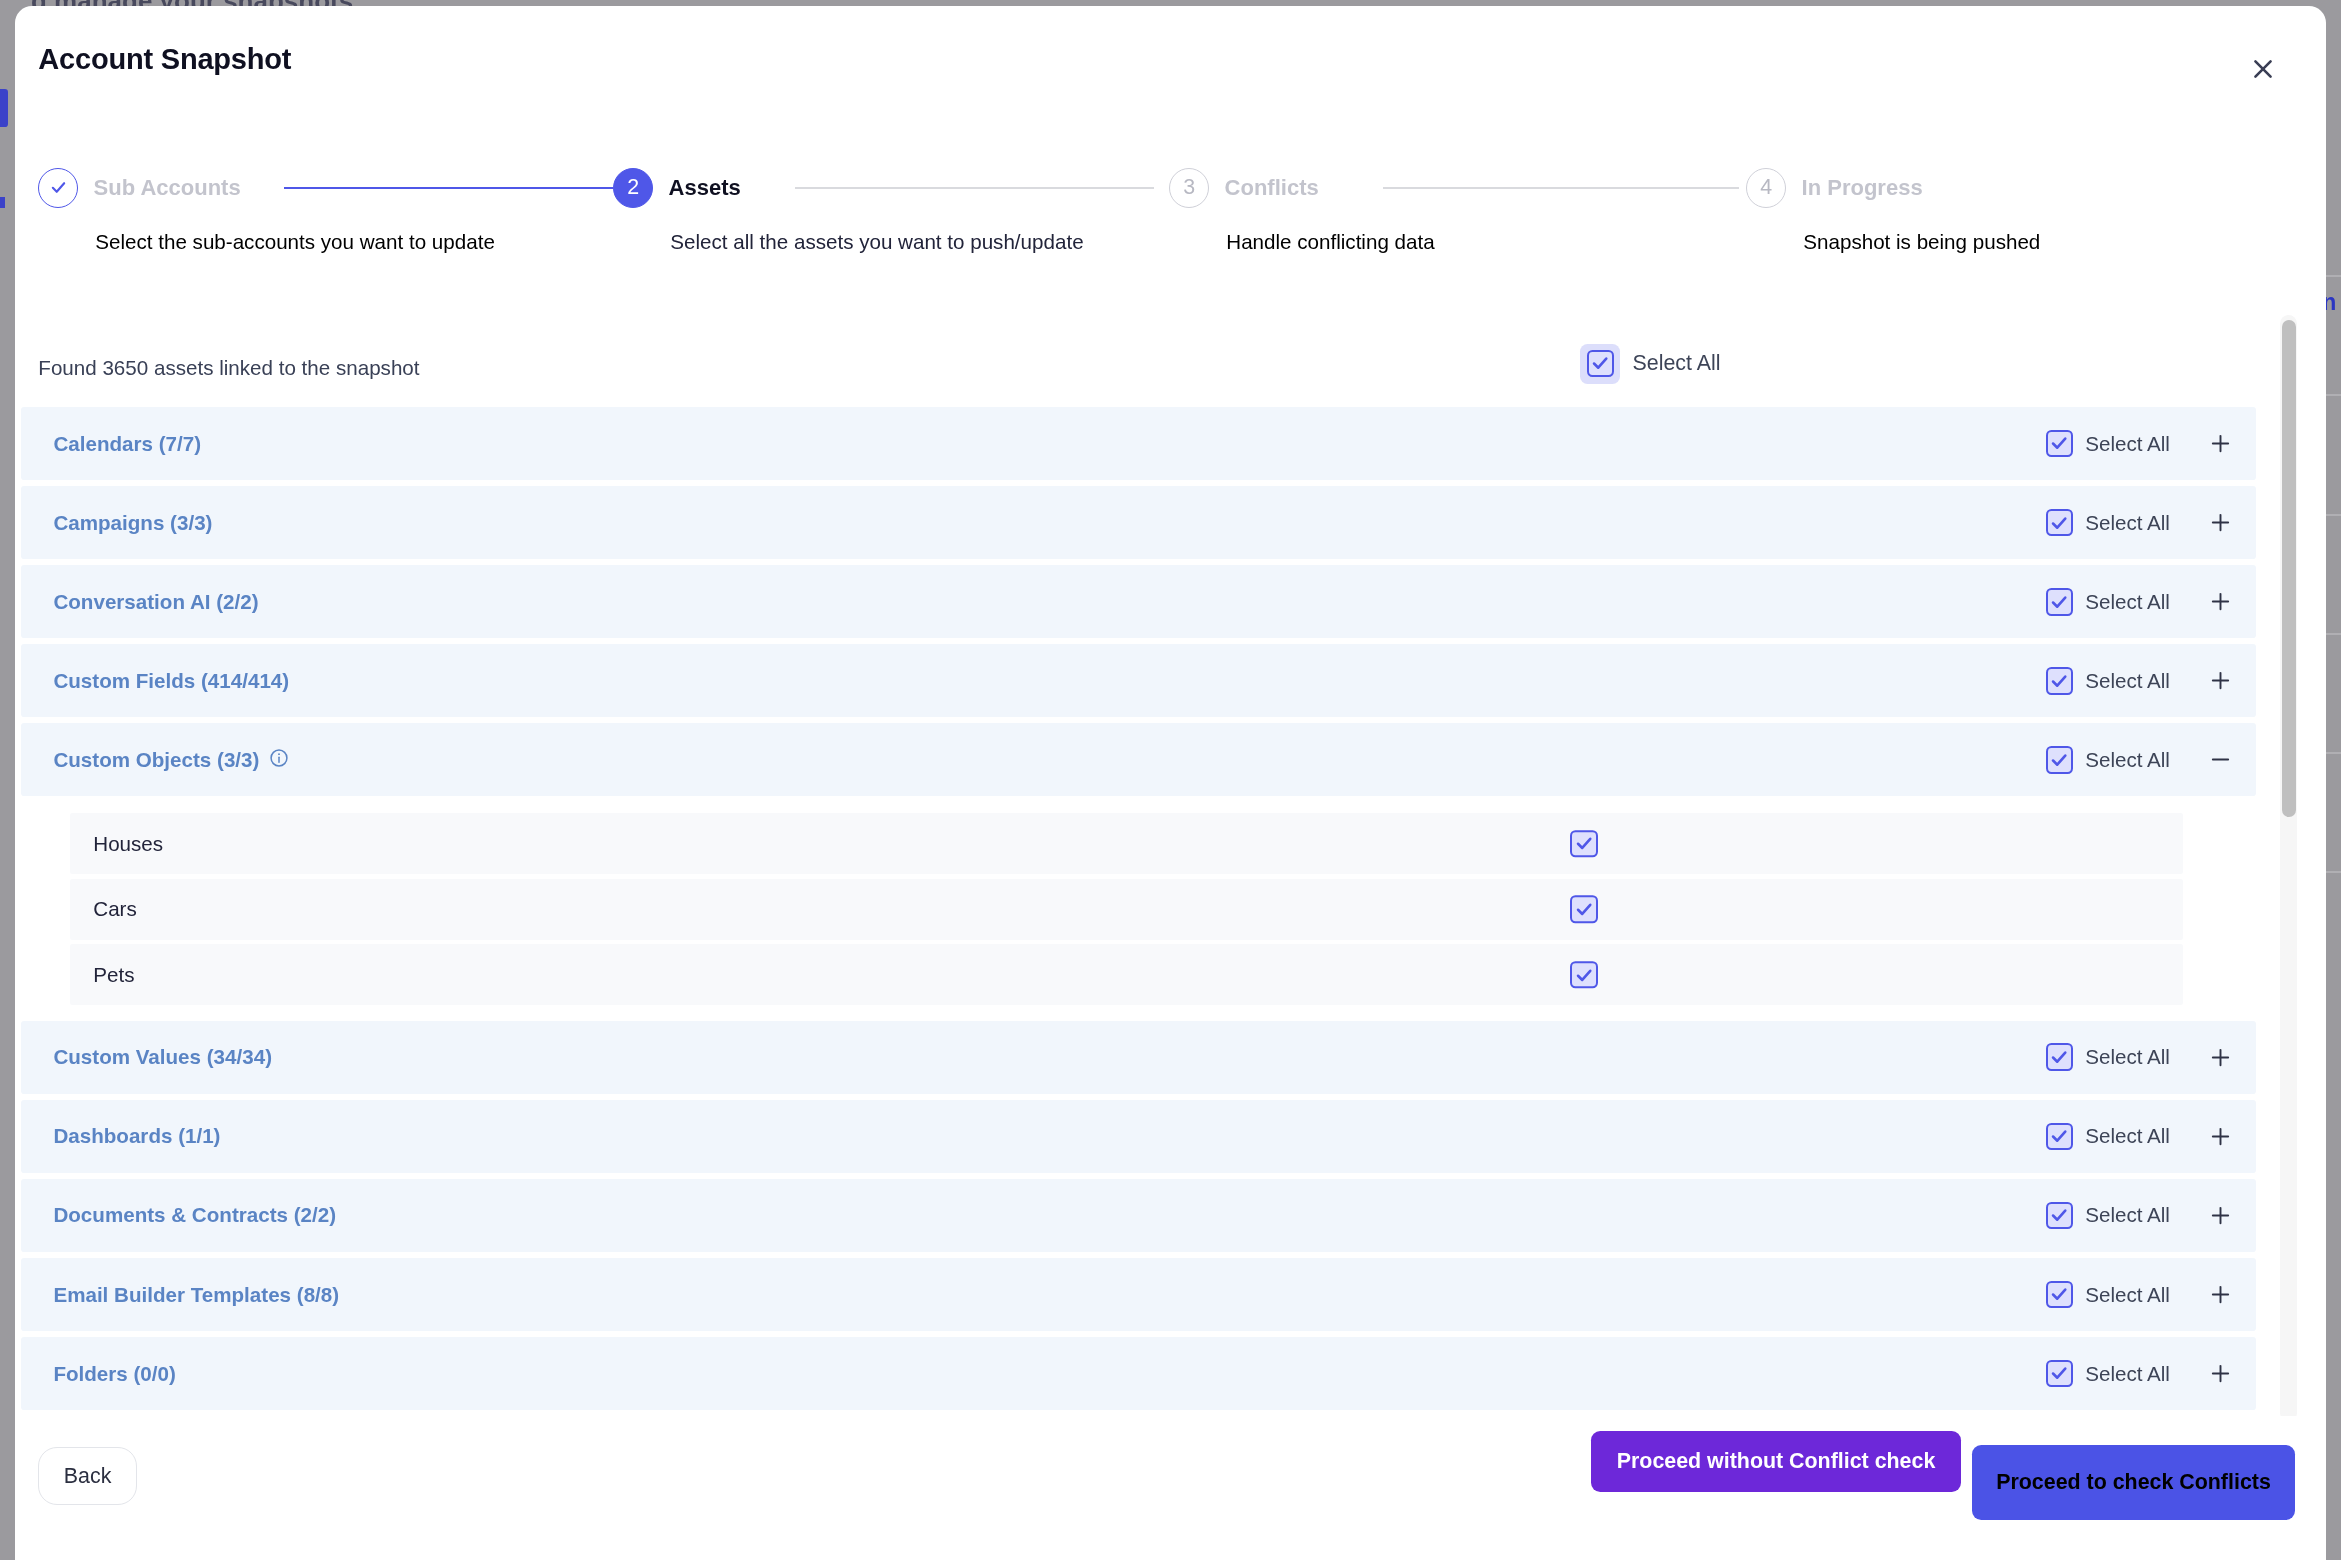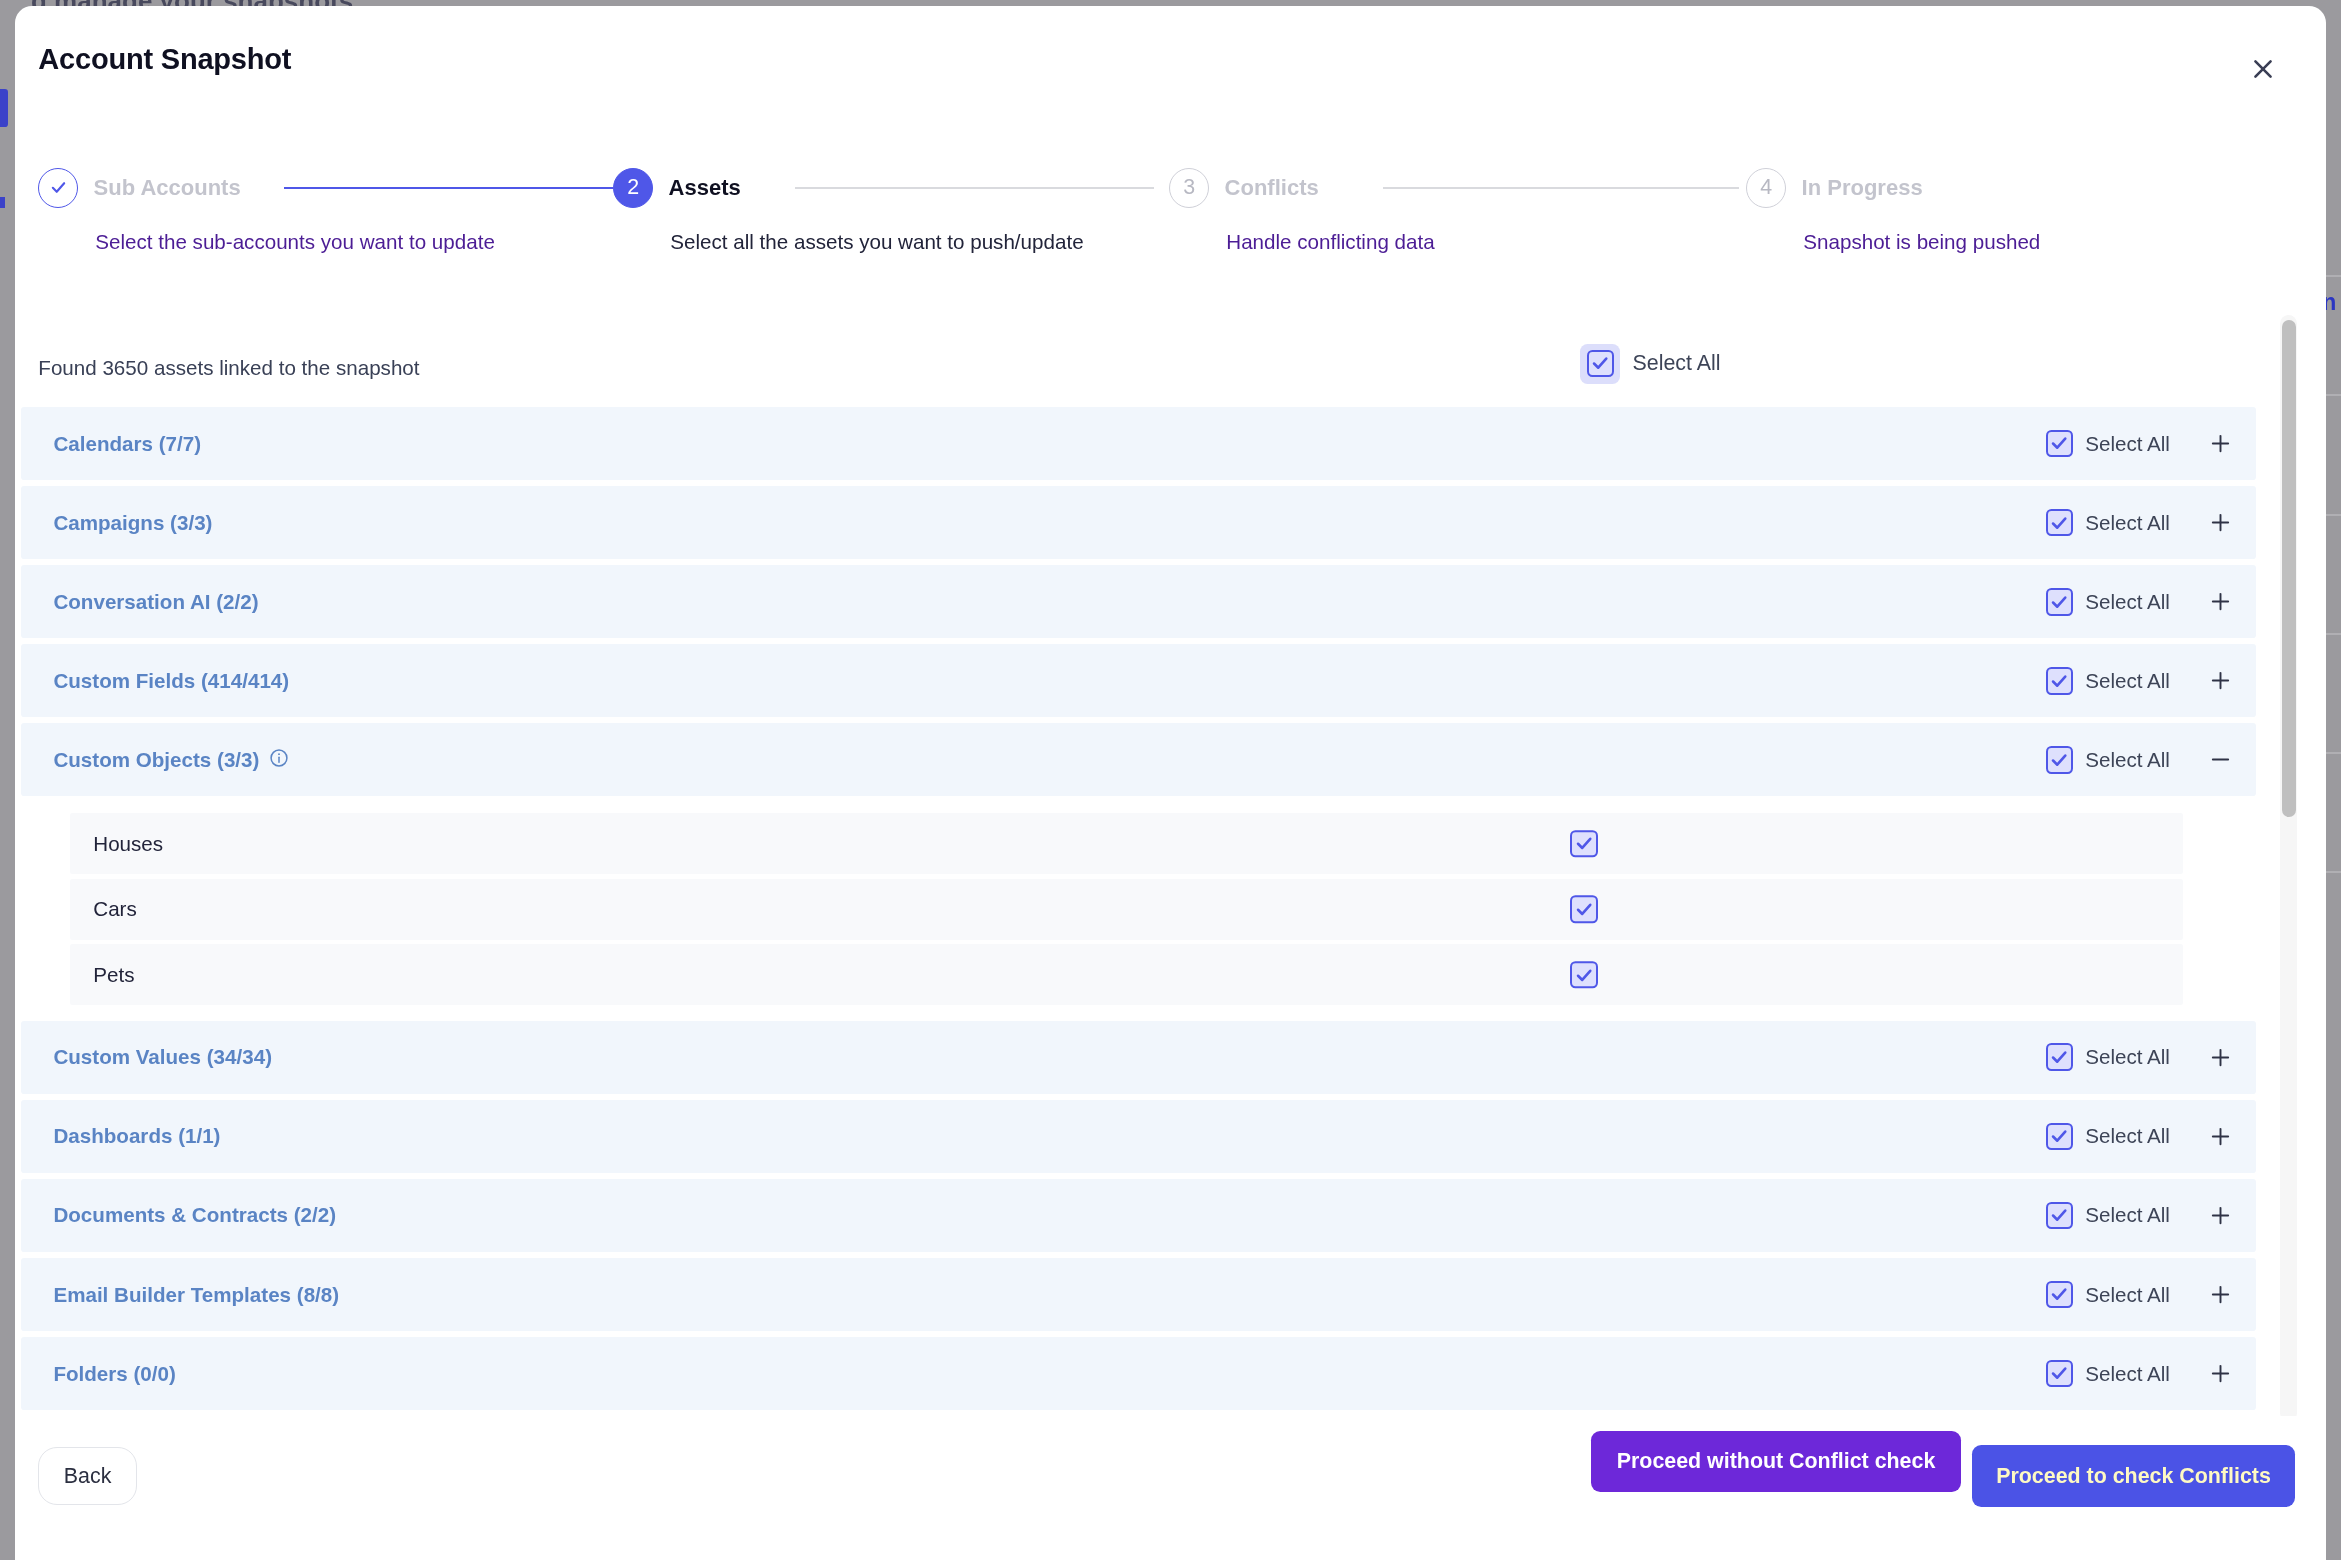--- a/index.html
+++ b/index.html
@@ -149,21 +149,21 @@
     color: #c3c4cd;
     white-space: nowrap;
   }
   .step-label.done { color: #c3c4cd; }
   .step-label.active { color: #0f1021; }
   .step-desc {
     position: absolute;
     top: 63px;
     left: 57px;
     font-size: 20.6px;
-    color: #4c1d95;
+    color: #000000;
     white-space: nowrap;
   }
   .step-desc.active { color: #22243a; }
   .step-connector {
     position: absolute;
     top: 20px;
     height: 2.3px;
     background: #d9dade;
   }
   .step-connector.filled { background: #4f57e8; }
@@ -360,26 +360,26 @@
     color: #ffffff;
     font-family: "Liberation Sans", sans-serif;
     font-size: 21.4px;
     font-weight: 600;
     cursor: pointer;
   }
   #proceed-check {
     position: absolute;
     right: 31px;
     top: 29px;
-    height: 62px;
+    height: 75px;
     padding: 0 24.5px;
     border: none;
     border-radius: 9.2px;
     background: #4b53e6;
-    color: #fef9c3;
+    color: #000000;
     font-family: "Liberation Sans", sans-serif;
     font-size: 21.4px;
     font-weight: 600;
     cursor: pointer;
   }
 </style>
 </head>
 <body>
 
 <div id="backdrop">

